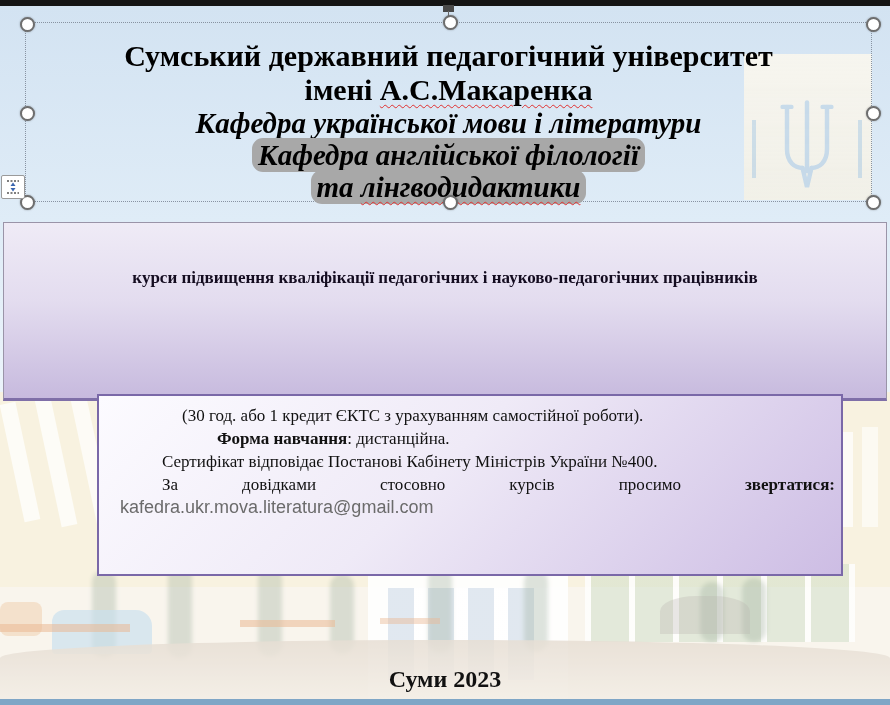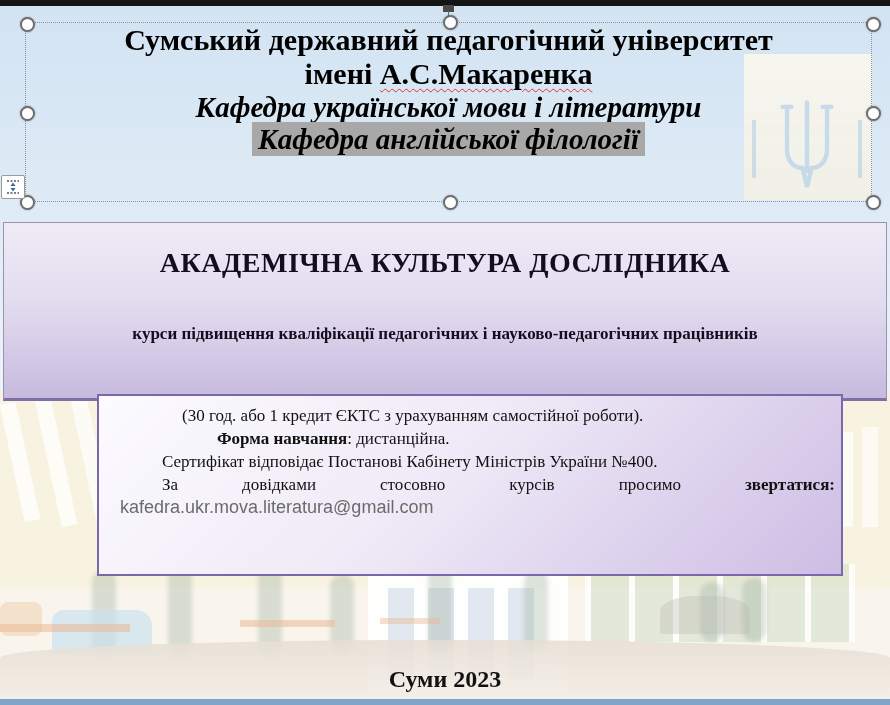--- a/index.html
+++ b/index.html
@@ -45,23 +45,23 @@
   .l2{margin:0 4px 0 101px;}
   .l3{margin:0 4px 0 46px;}
   .l4{display:flex;justify-content:space-between;margin:0 6px 0 46px;}
   .email{margin:0 4px 0 4px;line-height:23px;font-family:"Liberation Sans","DejaVu Sans",sans-serif;
          font-size:18px;color:#6b6b6b;}
 
   
   .header-box{left:25px;top:22px;width:845px;height:178px;border:1px dotted #8893a2;
               text-align:center;color:#000;}
   .h1{font-size:30px;font-weight:bold;line-height:34px;}
-  .h1.first{margin-top:0;}
+  .h1.first{margin-top:16px;}
   .h2{font-size:29px;font-weight:bold;line-height:32px;font-style:italic;}
-  .hl{background:#a8a8a8;padding:1px 6px;}
+  .hl{background:#a8a8a8;padding:1px 6px;border-radius:11px;}
   .wavy{text-decoration-line:underline;text-decoration-style:wavy;
         text-decoration-color:#e03030;text-decoration-thickness:1px;text-underline-offset:4px;}
 
   .handle{position:absolute;width:11px;height:11px;border-radius:50%;background:#fff;
           border:2px solid #6e6e6e;box-shadow:0 0 2px rgba(0,0,0,.35);}
 
   .autofit{left:1px;top:175px;width:22px;height:22px;background:#fff;border:1px solid #9a9a9a;
            border-radius:2px;}
   .autofit svg{position:absolute;left:2px;top:2px;}
 
@@ -110,21 +110,20 @@
     <div class="abs" style="left:52px;top:218px;width:100px;height:44px;background:rgba(150,195,225,.65);border-radius:12px 16px 4px 4px"></div>
     <div class="abs" style="left:0;top:232px;width:130px;height:8px;background:rgba(215,120,50,.55)"></div>
     <div class="abs" style="left:240px;top:228px;width:95px;height:7px;background:rgba(215,120,50,.55)"></div>
     <div class="abs" style="left:380px;top:226px;width:60px;height:6px;background:rgba(215,120,50,.45)"></div>
     <div class="abs" style="left:660px;top:204px;width:90px;height:38px;background:rgba(120,110,100,.3);border-radius:40% 40% 0 0"></div>
     <div class="abs" style="left:0;top:248px;width:890px;height:65px;background:linear-gradient(180deg,rgba(208,192,172,.85),rgba(235,225,210,.95));border-radius:50% 50% 0 0/18px"></div>
     <div class="wash"></div>
   </div>
 
   <div class="abs banner">
-    <div class="banner-title">АКАДЕМІЧНА КУЛЬТУРА ДОСЛІДНИКА</div>
     <div class="banner-subtitle">курси підвищення кваліфікації педагогічних і науково-педагогічних працівників</div>
   </div>
 
   <div class="abs infobox">
     <div class="il l1">(30 год. або  1 кредит ЄКТС з урахуванням самостійної роботи).</div>
     <div class="il l2"><b>Форма навчання</b><span>: дистанційна.</span></div>
     <div class="il l3">Сертифікат відповідає Постанові Кабінету Міністрів України №400.</div>
     <div class="il l4">
       <span>За</span>
       <span>довідками</span>
@@ -134,20 +133,21 @@
       <b>звертатися:</b>
     </div>
     <div class="email">kafedra.ukr.mova.literatura@gmail.com</div>
   </div>
 
   <div class="abs header-box">
     <div class="h1 first">Сумський державний педагогічний університет</div>
     <div class="h1"><span>імені </span><span class="wavy">А.С.Макаренка</span></div>
     <div class="h2">Кафедра української мови і літератури</div>
     <div class="h2"><span class="hl">Кафедра англійської філології</span></div>
+    <div class="h2"><span class="hl"><span>та </span><span class="wavy">лінгводидактики</span></span></div>
   </div>
 
   <div class="handle" style="left:20px;top:17px"></div>
   <div class="handle" style="left:443px;top:15px"></div>
   <div class="handle" style="left:866px;top:17px"></div>
   <div class="handle" style="left:20px;top:106px"></div>
   <div class="handle" style="left:866px;top:106px"></div>
   <div class="handle" style="left:20px;top:195px"></div>
   <div class="handle" style="left:443px;top:195px"></div>
   <div class="handle" style="left:866px;top:195px"></div>

